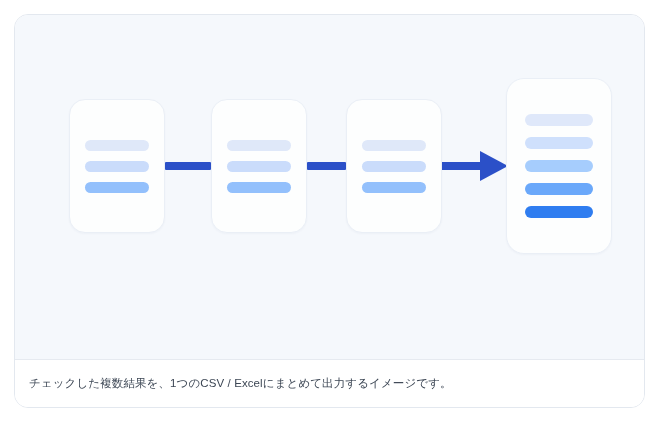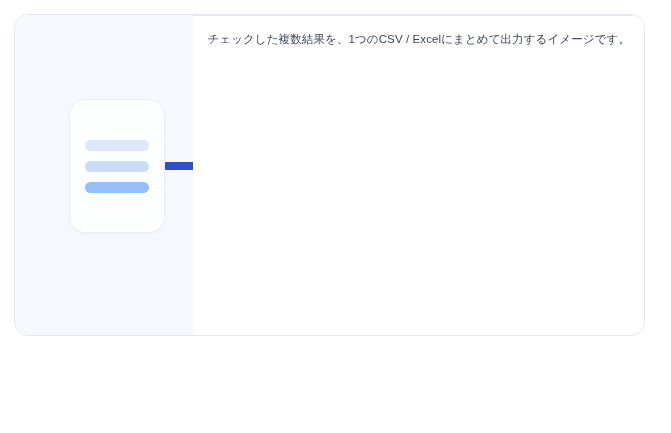--- a/index.html
+++ b/index.html
@@ -13,27 +13,28 @@
     font-family: "Liberation Sans", "DejaVu Sans", sans-serif;
     overflow: hidden;
   }
 
   
   #figure-panel {
     position: absolute;
     left: 14px;
     top: 14px;
     width: 631px;
-    height: 322px;
+    height: 394px;
     box-sizing: border-box;
     border: 1px solid #e3e8ef;
     border-radius: 14px;
     background: #ffffff;
     overflow: hidden;
     display: flex;
+    flex-direction: column;
   }
 
   
   #diagram-stage {
     position: relative;
     flex: 1 1 auto;
     background: #f5f8fc;
     overflow: hidden;
   }
 

